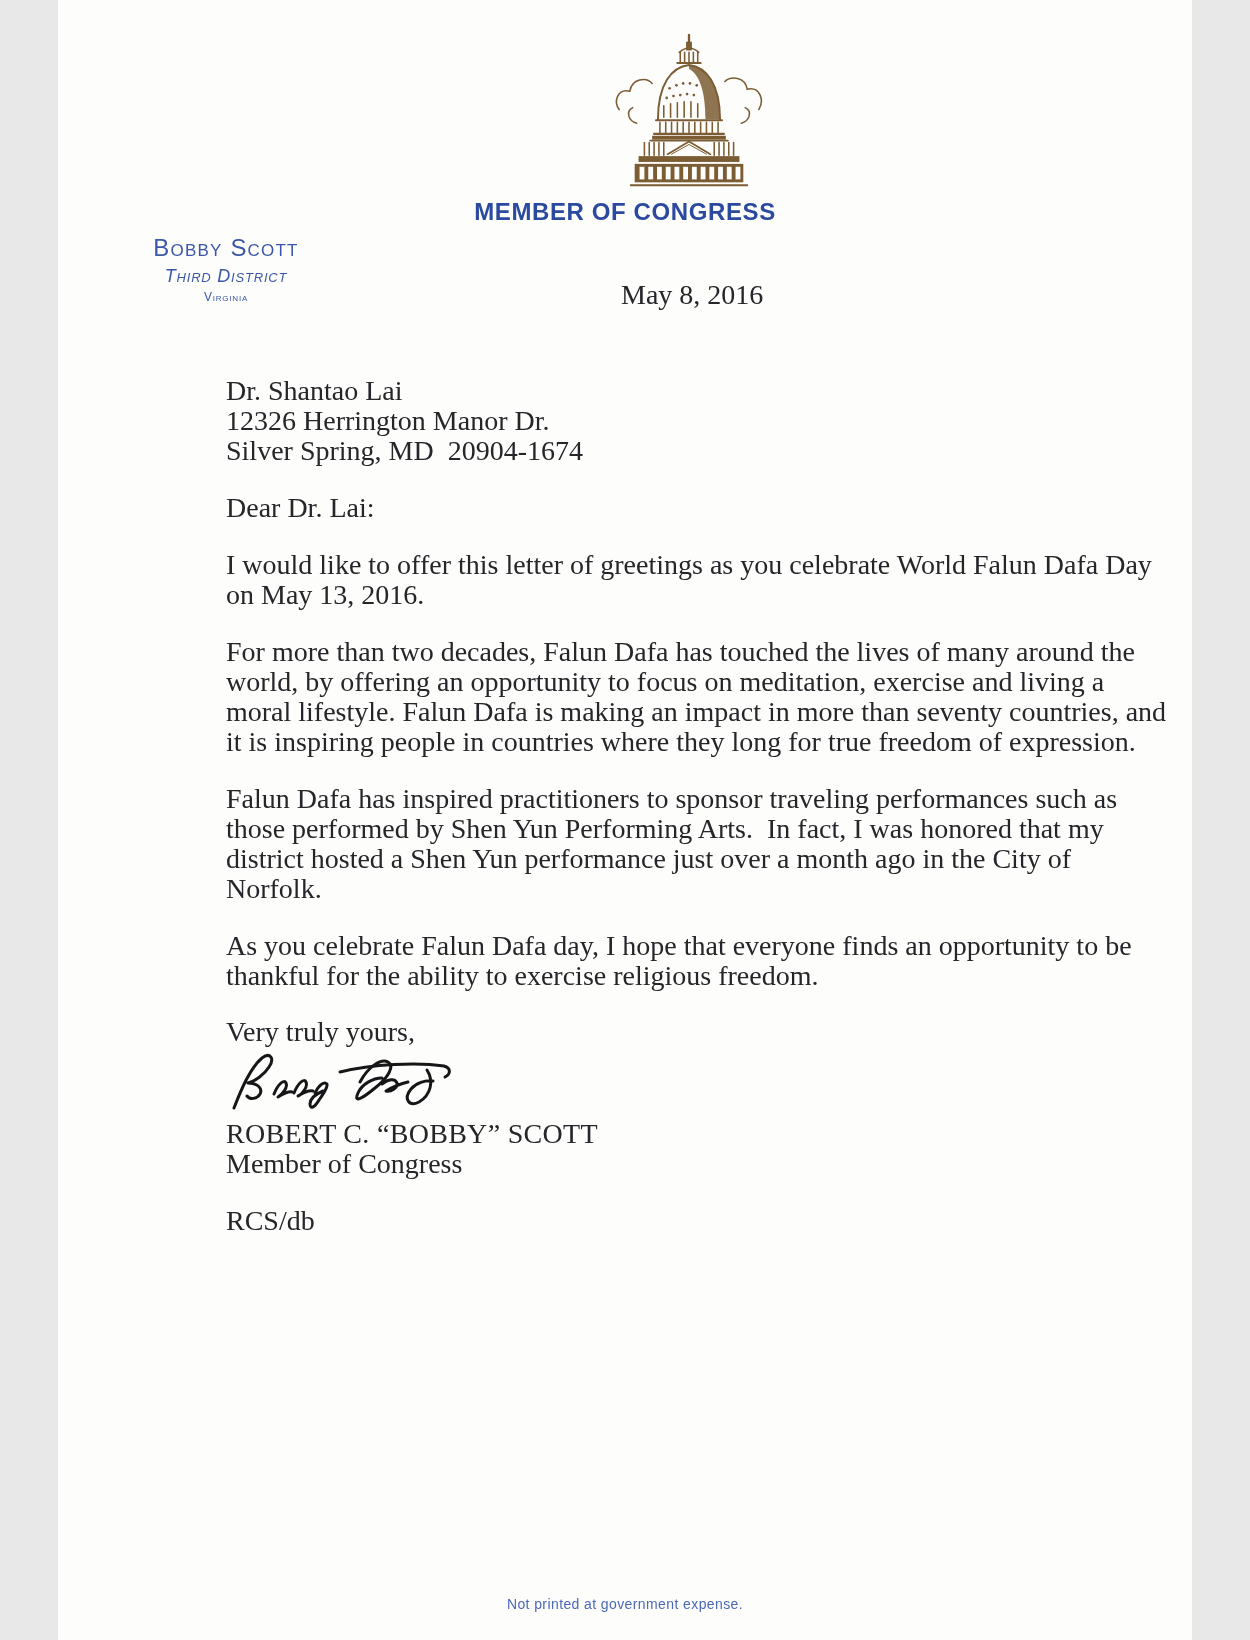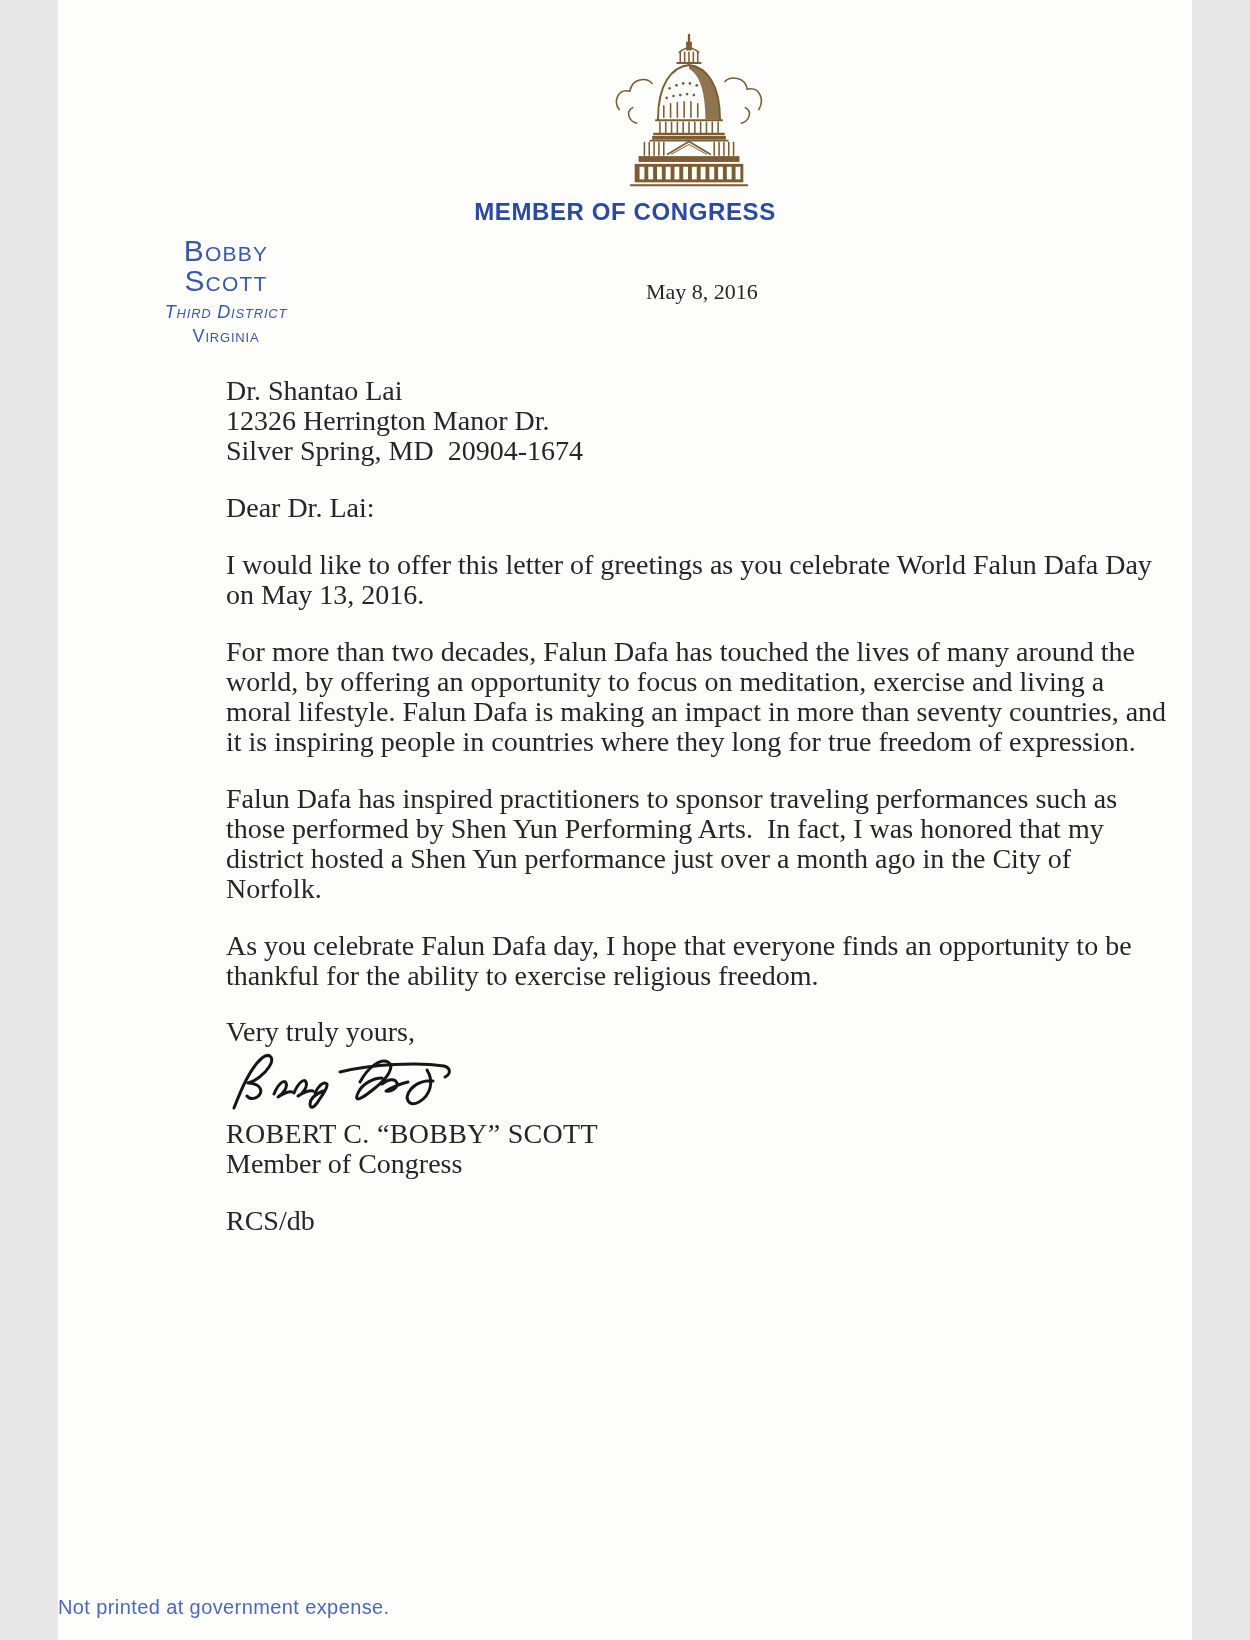--- a/index.html
+++ b/index.html
@@ -37,29 +37,29 @@
     position: absolute;
     left: 88px;
     top: 236px;
     width: 160px;
     text-align: center;
     font-family: "Liberation Sans", sans-serif;
     color: #3b57a8;
     font-variant: small-caps;
     line-height: 1;
   }
-  .member-name  { font-size: 30px; letter-spacing: 1.2px; }
+  .member-name  { font-size: 24px; letter-spacing: 1.2px; }
   .member-district { font-size: 18px; margin-top: 7px; letter-spacing: 0.8px; font-style: italic; }
-  .member-state { font-size: 18px; margin-top: 6px; letter-spacing: 0.8px; }
+  .member-state { font-size: 12px; margin-top: 6px; letter-spacing: 0.8px; }
 
   .date-line {
     position: absolute;
-    left: 588px;
+    left: 563px;
     top: 279px;
-    font-size: 22px;
+    font-size: 28px;
   }
 
   
   .letter-body {
     position: absolute;
     left: 168px;
     top: 376px;
     width: 945px;
     font-size: 28px;
     line-height: 30px;
@@ -72,22 +72,23 @@
   .signer-name { margin-top: 5px; letter-spacing: 0.3px; }
   .signer-title { }
   .reference { margin-top: 27px; }
 
   
   .footer-note {
     position: absolute;
     top: 1596px;
     left: 0;
     width: 100%;
+    text-align: center;
     font-family: "Liberation Sans", sans-serif;
-    font-size: 20px;
+    font-size: 14px;
     letter-spacing: 0.4px;
     color: #4b69b6;
   }
 </style>
 </head>
 <body>
 
 <div class="page">
 
   <div class="logo-wrap">

